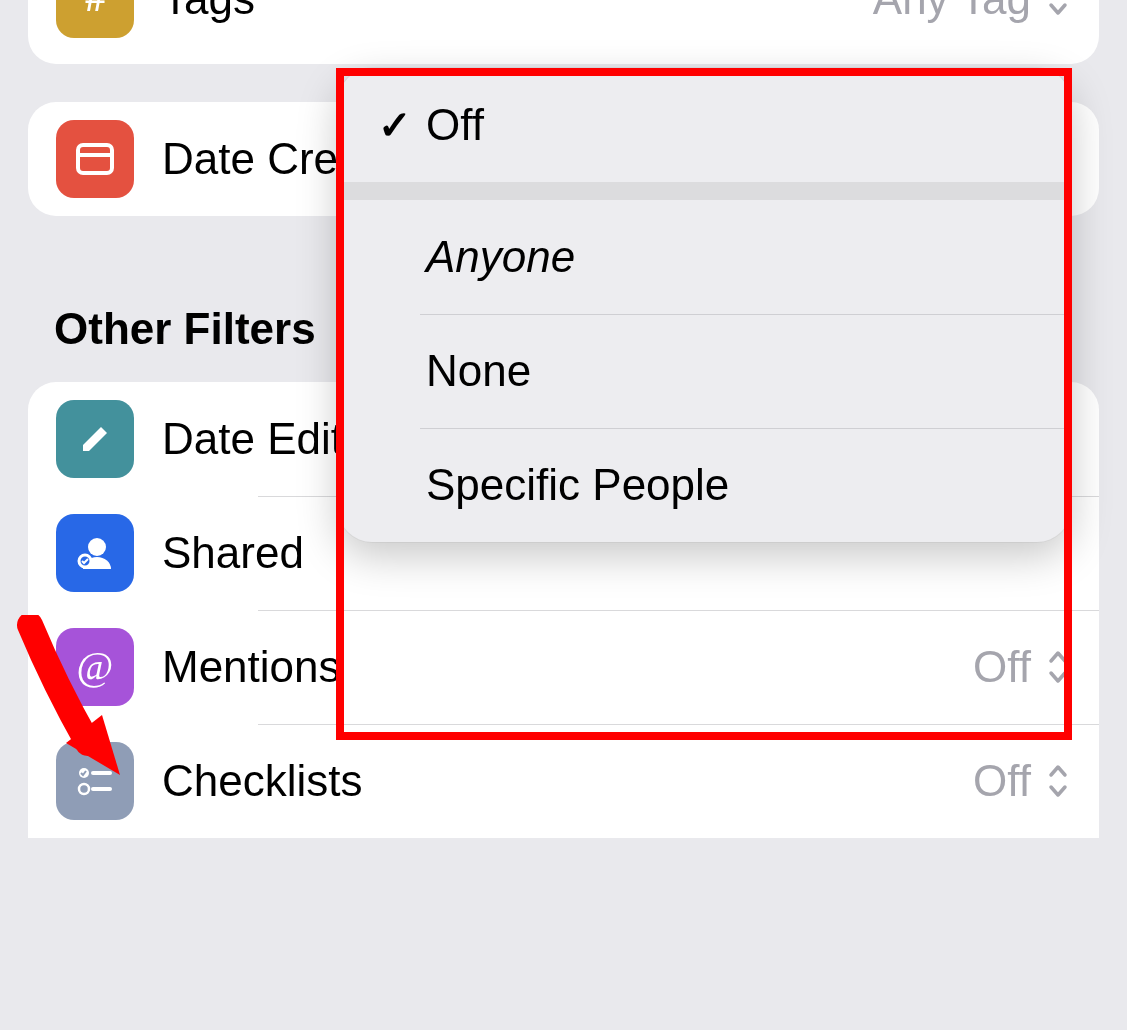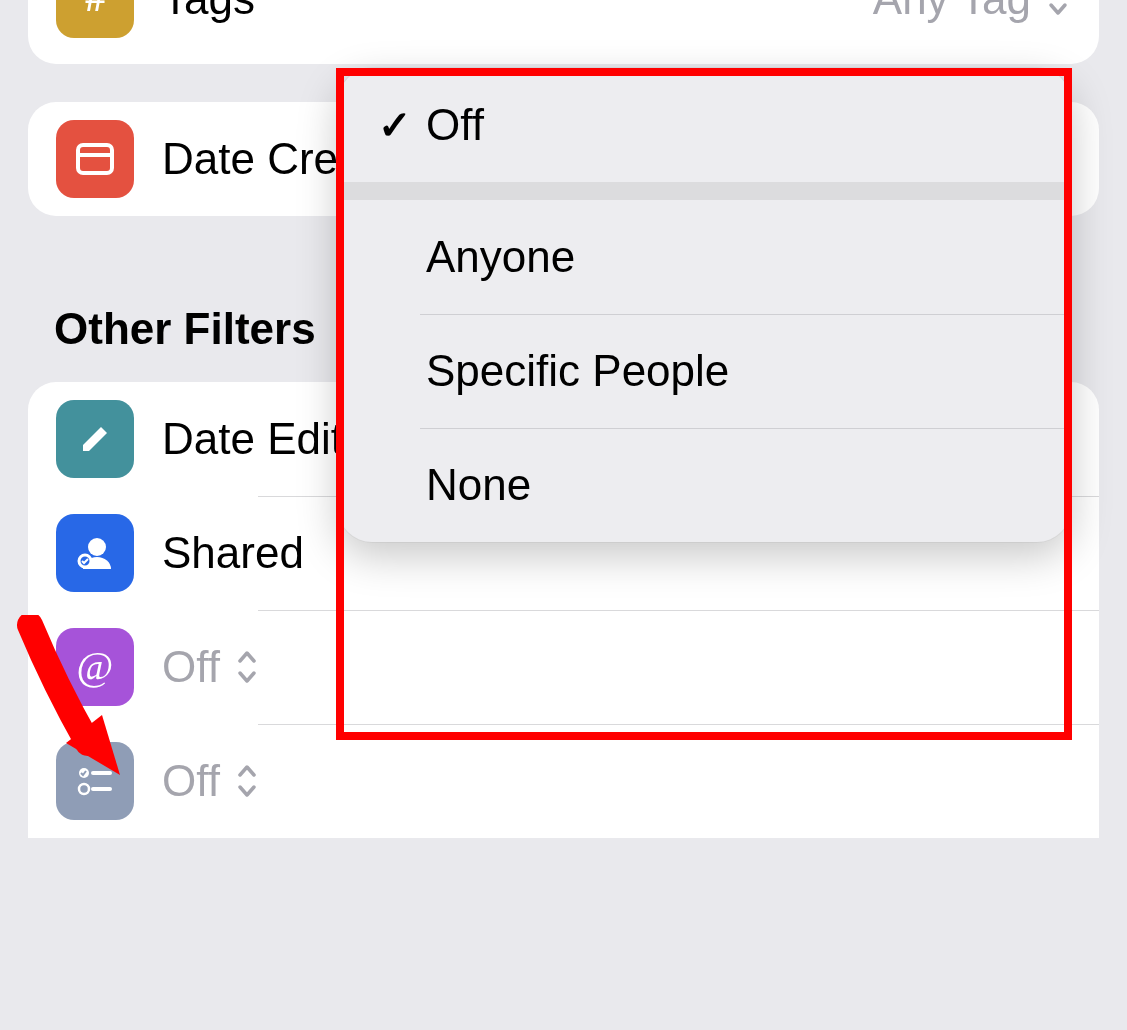--- a/index.html
+++ b/index.html
@@ -120,20 +120,21 @@
     }
     .popup-item {
       display: flex;
       align-items: center;
       padding: 32px 40px;
       position: relative;
       min-height: 110px;
     }
     .popup-item.group-divider {
       border-top: 18px solid #dcdcde;
+      font-style: italic;
     }
     .popup-item + .popup-item:not(.group-divider)::before {
       content: "";
       position: absolute;
       top: 0;
       left: 82px;
       right: 0;
       height: 1px;
       background: #cfcfd3;
     }
@@ -230,39 +231,41 @@
       </div>
       <div class="row-label">Shared</div>
     </div>
 
     <div class="row">
       <div class="icon-box" style="background:#a653d9;">
         <svg viewBox="0 0 48 48">
             <text x="24" y="36" text-anchor="middle" font-size="40" font-weight="500" fill="#fff" font-family="-apple-system">@</text>
           </svg>
       </div>
+      <div class="row-label">Mentions</div>
       <div class="row-value">Off</div>
       <span class="chev-updown">
         <svg viewBox="0 0 26 40">
             <polyline points="6,14 13,6 20,14"></polyline>
             <polyline points="6,26 13,34 20,26"></polyline>
           </svg>
       </span>
     </div>
 
     <div class="row">
       <div class="icon-box" style="background:#8f9db6;">
         <svg viewBox="0 0 48 48">
           <circle cx="13" cy="16" r="5" fill="#fff"></circle>
             <path d="M10 16 l2 2 l3 -4" stroke="#8f9db6" stroke-width="2" fill="none"></path>
           <line x1="22" y1="16" x2="39" y2="16" stroke="#fff" stroke-width="4" stroke-linecap="round"></line>
           <circle cx="13" cy="32" r="5" fill="none" stroke="#fff" stroke-width="2.5"></circle>
           <line x1="22" y1="32" x2="39" y2="32" stroke="#fff" stroke-width="4" stroke-linecap="round"></line>
         </svg>
       </div>
+      <div class="row-label">Checklists</div>
       <div class="row-value">Off</div>
       <span class="chev-updown">
         <svg viewBox="0 0 26 40">
             <polyline points="6,14 13,6 20,14"></polyline>
             <polyline points="6,26 13,34 20,26"></polyline>
           </svg>
       </span>
     </div>
 
   </div>
@@ -272,25 +275,25 @@
   <div class="popup-item">
     <span class="popup-check">✓</span>
     <span class="popup-label">Off</span>
   </div>
   <div class="popup-item group-divider">
     <span class="popup-check"></span>
     <span class="popup-label">Anyone</span>
   </div>
   <div class="popup-item">
     <span class="popup-check"></span>
-    <span class="popup-label">Specific People</span>
+    <span class="popup-label">None</span>
   </div>
   <div class="popup-item">
     <span class="popup-check"></span>
-    <span class="popup-label">None</span>
+    <span class="popup-label">Specific People</span>
   </div>
 </div>
 
 <div class="annotation-box"></div>
 <svg class="annotation-arrow" viewBox="0 0 110 160">
   <defs></defs>
   <path d="M20 10 Q 45 70 78 128" stroke="#ff0000" stroke-width="26" fill="none" stroke-linecap="round"></path>
   <polygon points="110,160 56,128 92,100" fill="#ff0000"></polygon>
 </svg>
 

